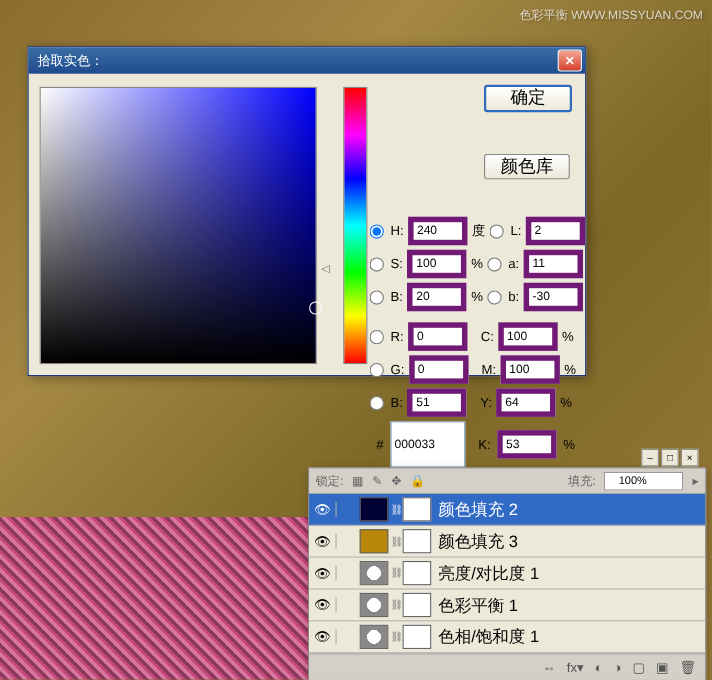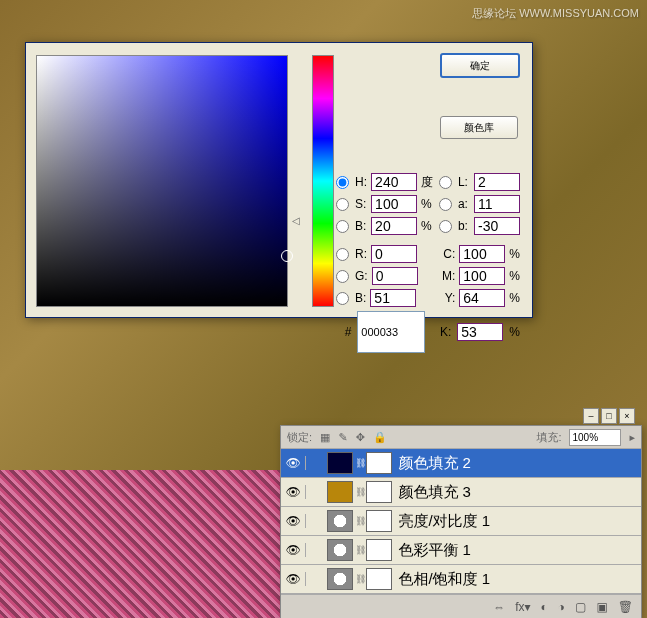--- a/index.html
+++ b/index.html
@@ -17,58 +17,62 @@
 .arrows{width:16px;display:flex;flex-direction:column;justify-content:space-around}
 .arrow{font-size:10px;color:#666}
 .hue-strip{width:20px;height:250px;border:1px solid #888;background:linear-gradient(to bottom,#ff0000 0%,#ff00ff 17%,#0000ff 33%,#00ffff 50%,#00ff00 67%,#ffff00 83%,#ff0000 100%);cursor:crosshair}
 .swatch-col{width:70px;display:flex;flex-direction:column;align-items:center;margin-left:8px}
 .new-label,.cur-label{font-size:11px;color:#333}
 .swatch{width:58px;height:32px;border:1px solid #888}
 .warn{display:flex;flex-direction:column;gap:3px;align-items:center;margin-left:4px;margin-top:14px}
 .warn-icon{font-size:12px}
 .warn-cube{width:10px;height:10px;background:#000;border:1px solid #888}
 .buttons{position:absolute;right:12px;top:10px;display:flex;flex-direction:column;gap:6px}
-.btn{width:76px;height:21px;background:linear-gradient(to bottom,#fff,#ece9d8);border:1px solid #888;border-radius:3px;cursor:pointer;font-size:10px;display:flex;align-items:center;justify-content:center}
+.btn{width:76px;height:21px;background:linear-gradient(to bottom,#fff,#ece9d8);border:1px solid #888;border-radius:3px;cursor:pointer;font-size:16px;display:flex;align-items:center;justify-content:center}
 .btn.default{border:2px solid #2f6bc1}
 .fields{position:absolute;left:310px;top:130px;right:12px}
 .field-row{display:flex;align-items:center;margin-bottom:4px;gap:4px}
 .field-row input[type=radio]{margin:0 2px 0 0}
 .field-row .lab{width:14px}
 .field-row .lab2{width:14px;text-align:right}
-.num-input{width:38px;height:16px;border:1px solid #701a75;padding:0 3px;font-size:14px}
+.num-input{width:38px;height:16px;border:5px solid #701a75;padding:0 3px;font-size:11px}
 .unit{width:16px}
 .web-only{margin-top:8px;display:flex;align-items:center;gap:4px}
 .hex-row{display:flex;align-items:center;gap:6px;margin-top:4px}
 .hex-input{width:60px;height:16px;border:1px solid #7f9db9;padding:12px 3px;font-size:11px}
 .layers-panel{position:absolute;left:280px;top:425px;width:360px;background:#d4d0c8;border:1px solid #888;box-shadow:2px 2px 8px rgba(0,0,0,.3)}
 .panel-opts{height:22px;background:#d4d0c8;border-bottom:1px solid #aaa;display:flex;align-items:center;padding:0 6px;font-size:11px;color:#666;gap:8px}
-.fill-input{width:46px;height:15px;border:1px solid #999;font-size:10px;padding:0 2px}
+.fill-input{width:46px;height:15px;border:1px solid #999;font-size:10px;padding:0 12px}
 .layer{display:flex;align-items:center;height:28px;border-bottom:1px solid #aaa;background:#ece9d8}
 .layer.selected{background:#316ac5;color:#fff}
 .eye{width:24px;text-align:center;border-right:1px solid #aaa;cursor:pointer}
 .link{width:18px;border-right:1px solid #aaa;text-align:center}
 .thumb{width:24px;height:20px;border:1px solid #666;margin:0 2px;background:#fff;flex-shrink:0}
 .thumb.navy{background:#000033}
 .thumb.gold{background:#b8860b}
 .thumb.adj{background:radial-gradient(circle,#fff 40%,#888 41%)}
 .mask{width:24px;height:20px;border:1px solid #666;background:#fff;margin-right:6px;flex-shrink:0}
 .layer-name{font-size:15px}
 .panel-footer{height:24px;background:#d4d0c8;border-top:1px solid #aaa;display:flex;align-items:center;justify-content:flex-end;gap:10px;padding:0 8px;color:#555}
 .foot-icon{cursor:pointer;font-size:12px}
 .panel-ctrl{position:absolute;right:6px;top:-18px;display:flex;gap:2px}
 .panel-ctrl span{width:14px;height:14px;background:#ece9d8;border:1px solid #888;font-size:9px;display:flex;align-items:center;justify-content:center;cursor:pointer}
 </style>
 </head>
 <body>
 
 <div class="bg-photo"></div>
 <div class="bg-pink"></div>
-<div class="watermark">思缘论坛 WWW.MISSYUAN.COM</div>
+<div class="watermark">色彩平衡 WWW.MISSYUAN.COM</div>
 
 <div class="dialog">
+  <div class="titlebar">
+    <span class="titlebar-title">拾取实色：</span>
+    <div class="close-btn">✕</div>
+  </div>
   <div class="dialog-body">
     <div class="color-area">
       <div class="sv-box">
         <div class="sv-cursor" style="left:250px;top:200px"></div>
       </div>
       <div class="arrows">
         <span class="arrow" style="margin-top:78px">◁</span>
       </div>
       <div class="hue-strip"></div>
     </div>

